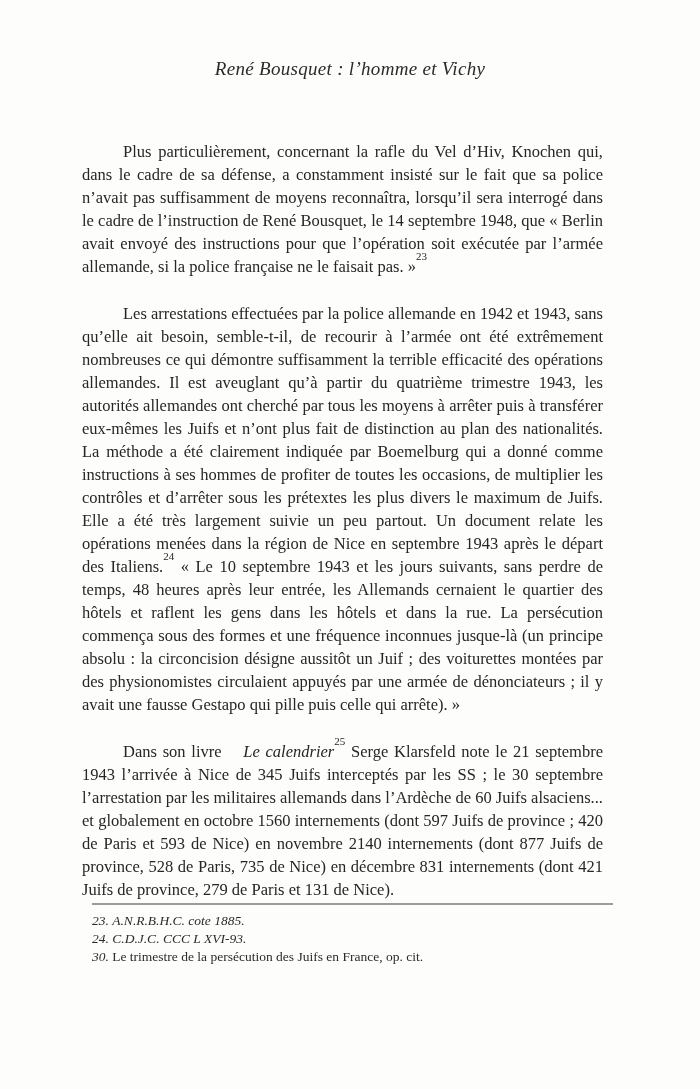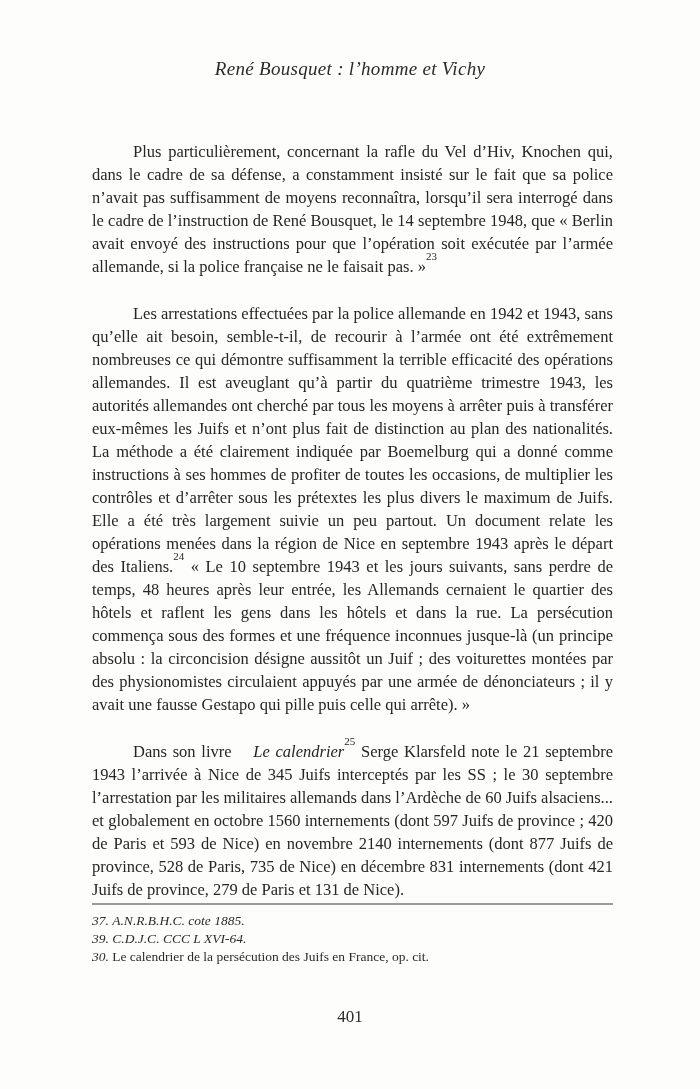--- a/index.html
+++ b/index.html
@@ -23,21 +23,21 @@
     left: 0;
     width: 100%;
     text-align: center;
     font-style: italic;
     font-size: 19px;
     letter-spacing: 0.3px;
     color: #2b2b2b;
   }
   .text-block {
     position: absolute;
-    left: 92px;
+    left: 82px;
     top: 140px;
     width: 521px;
     font-size: 16.5px;
     line-height: 23px;
     text-align: justify;
     text-justify: inter-word;
   }
   .text-block p {
     margin: 0 0 24px 0;
     text-indent: 41px;
@@ -102,30 +102,29 @@
     <p><span>Les arrestations effectuées par la police allemande en 1942 et 1943, sans qu’elle ait besoin, semble-t-il, de recourir à l’armée ont été extrêmement nombreuses ce qui démontre suffisamment la terrible efficacité des opérations allemandes. Il est aveuglant qu’à partir du quatrième trimestre 1943, les autorités allemandes ont cherché par tous les moyens à arrêter puis à transférer eux-mêmes les Juifs et n’ont plus fait de distinction au plan des nationalités. La méthode a été clairement indiquée par Boemelburg qui a donné comme instructions à ses hommes de profiter de toutes les occasions, de multiplier les contrôles et d’arrêter sous les prétextes les plus divers le maximum de Juifs. Elle a été très largement suivie un peu partout. Un document relate les opérations menées dans la région de Nice en septembre 1943 après le départ des Italiens.</span><sup class="fnref">24</sup><span> « Le 10 septembre 1943 et les jours suivants, sans perdre de temps, 48 heures après leur entrée, les Allemands cernaient le quartier des hôtels et raflent les gens dans les hôtels et dans la rue. La persécution commença sous des formes et une fréquence inconnues jusque-là (un principe absolu : la circoncision désigne aussitôt un Juif ; des voiturettes montées par des physionomistes circulaient appuyés par une armée de dénonciateurs ; il y avait une fausse Gestapo qui pille puis celle qui arrête). »</span></p>
 
     <p><span>Dans son livre </span><span class="book-title">Le calendrier</span><sup class="fnref">25</sup><span> Serge Klarsfeld note le 21 septembre 1943 l’arrivée à Nice de 345 Juifs interceptés par les SS ; le 30 septembre l’arrestation par les militaires allemands dans l’Ardèche de 60 Juifs alsaciens... et globalement en octobre 1560 internements (dont 597 Juifs de province ; 420 de Paris et 593 de Nice) en novembre 2140 internements (dont 877 Juifs de province, 528 de Paris, 735 de Nice) en décembre 831 internements (dont 421 Juifs de province, 279 de Paris et 131 de Nice).</span></p>
 
   </div>
 
   <div class="footnote-block">
     <hr class="footnote-rule">
 
     <div class="footnote fn-italic">
-      <span class="fn-num">37.</span>
+      <span class="fn-num">23.</span>
       <span class="fn-text">A.N.R.B.H.C. cote 1885.</span>
     </div>
 
     <div class="footnote fn-italic">
-      <span class="fn-num">39.</span>
-      <span class="fn-text">C.D.J.C. CCC L XVI-64.</span>
+      <span class="fn-num">24.</span>
+      <span class="fn-text">C.D.J.C. CCC L XVI-93.</span>
     </div>
 
     <div class="footnote fn-roman">
       <span class="fn-num">30.</span>
-      <span class="fn-text">Le calendrier de la persécution des Juifs en France, op. cit.</span>
+      <span class="fn-text">Le trimestre de la persécution des Juifs en France, op. cit.</span>
     </div>
   </div>
 
-  <div class="page-number">401</div>
 
 </div>
 
 </body></html>

